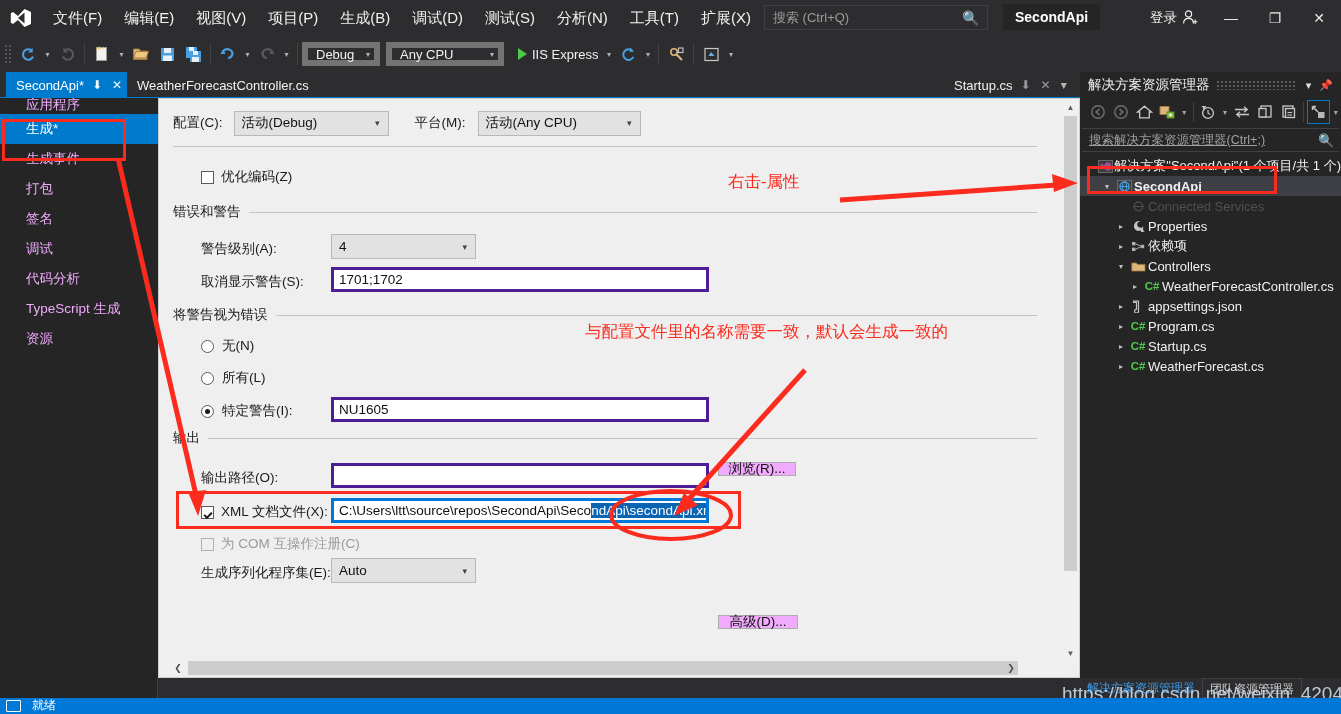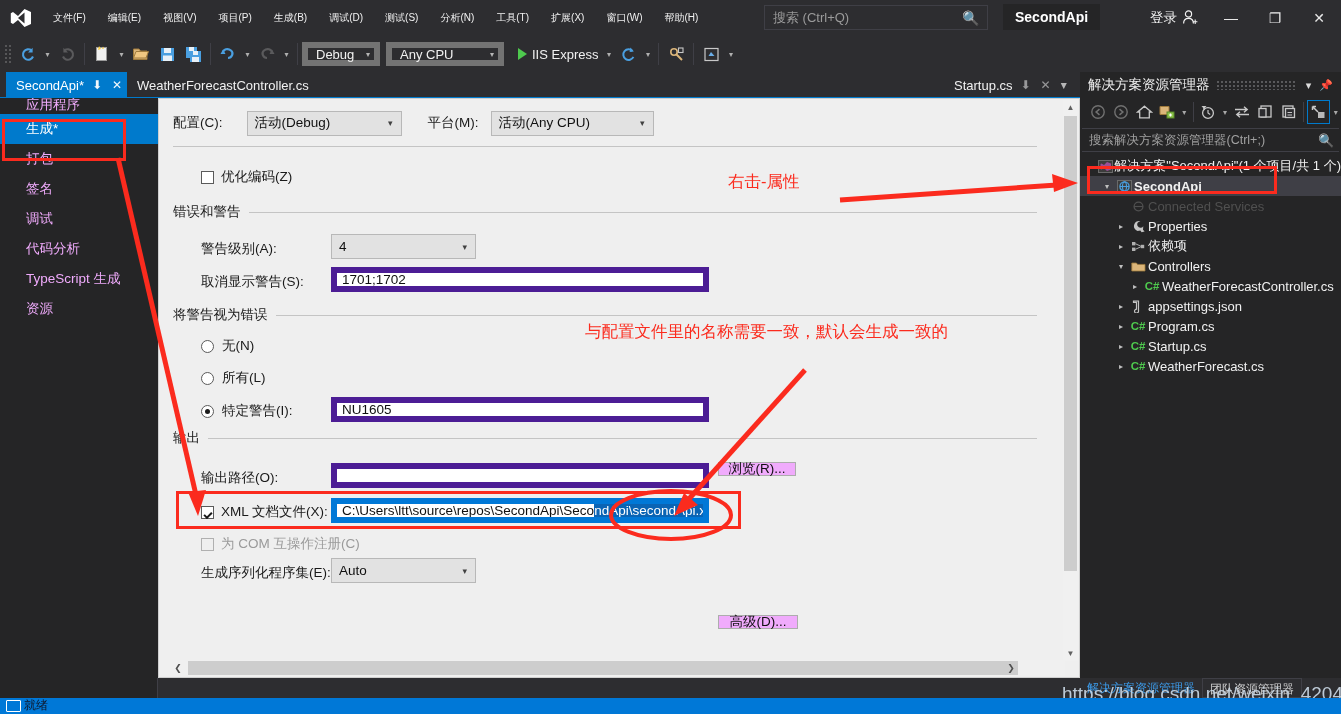--- a/index.html
+++ b/index.html
@@ -13,21 +13,21 @@
 
   
   .menubar {
     position: absolute; left: 0; top: 0; width: 1341px; height: 36px;
     background: #2d2d30; display: flex; align-items: center;
   }
   .vs-logo {
     width: 42px; height: 36px; display: flex; align-items: center; justify-content: center;
   }
   .menu-item {
-    color: #f1f1f1; font-size: 10px; padding: 4px 11px; height: 36px;
+    color: #f1f1f1; font-size: 15px; padding: 4px 11px; height: 36px;
     display: flex; align-items: center; white-space: nowrap; cursor: default;
   }
   .qsearch {
     position: absolute; left: 764px; top: 5px; width: 224px; height: 25px;
     background: #2d2d30; border: 1px solid #3f3f46;
     display: flex; align-items: center; padding: 0 4px 0 8px;
   }
   .qsearch-text { color: #9b9b9b; font-size: 13px; flex: 1; }
   .qsearch-icon { color: #d0d0d0; font-size: 14px; padding-right: 3px; }
   .titlebar-app {
@@ -123,21 +123,21 @@
 
   .grouphdr { position: absolute; display: flex; align-items: center; gap: 8px; width: 864px; }
   .grouphdr .gl { font-size: 13.5px; color: #1a1a1a; white-space: nowrap; }
   .grouphdr .gline { flex: 1; height: 1px; background: #c4c4c4; }
 
   .radiorow { position: absolute; display: flex; align-items: center; gap: 8px; }
   .radio { width: 13px; height: 13px; border-radius: 50%; background: #fff; border: 1px solid #5a5a5a; position: relative; }
   .radio.on::after { content:""; position:absolute; left:3px; top:3px; width:5px;height:5px;border-radius:50%;background:#1a1a1a;}
 
   .tbox {
-    position: absolute; height: 25px; background: #fff; border: 6px solid #4c1d95;
+    position: absolute; height: 25px; background: #fff; border: 3px solid #4c1d95;
     display: flex; align-items: center; padding: 0 5px; font-size: 13.5px; color: #101010; overflow: hidden;
   }
   .tbox.focus { border-color: #0078d7; }
   .tbox .sel { background: #0a64b4; color: #fff; }
   .caret { display:inline-block; width:1px; height:15px; background:#000; margin-left:1px; }
 
   .btn {
     position: absolute; height: 14px; background: #f0abfc; border: 1px solid #adadad;
     display: flex; align-items: center; justify-content: center;
     font-size: 13.5px; color: #101010;
@@ -163,38 +163,38 @@
   .se-tb { height: 28px; display: flex; align-items: center; padding-left: 6px; }
   .se-tb .b { width:24px;height:24px;display:flex;align-items:center;justify-content:center;color:#c8c8c8;}
   .se-tb .a { width:11px;height:24px;display:flex;align-items:center;justify-content:center;color:#a8a8a8;font-size:8px;}
   .se-tb .s { width:1px;height:20px;background:#3f3f46;margin:0 3px;}
   .se-tb .b.boxed { border:1px solid #007acc; }
   .se-search {
     height: 24px; margin: 2px 2px 0 2px; display:flex; align-items:center;
     background: #252526; border-top:1px solid #3f3f46; border-bottom:1px solid #3f3f46;
     padding: 0 4px 0 7px;
   }
-  .se-search .p { flex:1; color:#a0a0a0; font-size:12.5px; white-space:nowrap; }
+  .se-search .p { flex:1; color:#a0a0a0; font-size:12.5px; white-space:nowrap;text-decoration:underline; }
   .se-search .i { color:#d0d0d0; font-size: 13px; }
   .se-tree { padding-top: 4px; font-size: 13px; color: #f1f1f1; }
   .tr { height: 20px; display: flex; align-items: center; white-space: nowrap; }
   .tr .tw { width: 14px; display:flex; align-items:center; justify-content:center; color:#c0c0c0; font-size: 8px; }
   .tr .ic { width: 20px; display:flex; align-items:center; justify-content:center; }
   .tr.sel-proj { font-weight: bold; background: #3f3f46; }
   .cs-ic { color:#4ec94e; font-weight:bold; font-size:11.5px; font-family:"Liberation Sans",sans-serif; }
 
   
   .dock-tabs { position: absolute; left: 1080px; top: 678px; width: 261px; height: 20px; display: flex; }
   .dock-tab { font-size: 12px; color: #3c9ae8; padding: 2px 7px 0 7px; white-space: nowrap; }
   .dock-tab.plain { color: #cfcfcf; border: 1px solid #3f3f46; }
 
   
   .taskbar { position: absolute; left: 0; bottom: 0; width: 1341px; height: 16px; background: #0078d7; }
   .tb-ico { position:absolute; left:6px; top:2px; width:15px;height:12px;border:1.6px solid #fff; border-radius:1px;}
-  .tb-label { position:absolute; left:24px; top:-1px; color:#0f172a; font-size:12px; }
+  .tb-label { position:absolute; left:32px; top:-1px; color:#ffffff; font-size:12px; }
 
   
   .filler-left { position:absolute; left:0; top:678px; width:158px; height:20px; background:#252526; border-right:1px solid #3f3f46;}
   .filler-bot  { position:absolute; left:0; top:698px; width:1341px; height:16px; background:#2d2d30;}
 
   
   .anno { position: absolute; left: 0; top: 0; width: 1341px; height: 714px; pointer-events: none; }
   .anno-txt { position: absolute; color: #fb2b1e; font-size: 16.5px; white-space: nowrap;
     font-family: "Liberation Sans", "DejaVu Sans", sans-serif; }
   .anno-rect { position: absolute; border: 3px solid #fb2b1e; }
@@ -391,20 +391,23 @@
 
   <div class="props-nav">
     <div class="pn-item clipped">
       <span>应用程序</span>
     </div>
     <div class="pn-item selected" style="position:relative">
       <span>生成*</span>
       <span class="pn-marker"></span>
     </div>
     <div class="pn-item">
+      <span>生成事件</span>
+    </div>
+    <div class="pn-item">
       <span>打包</span>
     </div>
     <div class="pn-item">
       <span>签名</span>
     </div>
     <div class="pn-item">
       <span>调试</span>
     </div>
     <div class="pn-item">
       <span>代码分析</span>
@@ -414,21 +417,21 @@
     </div>
     <div class="pn-item">
       <span>资源</span>
     </div>
   </div>
 
   <div class="props-pane">
 
     <div class="cfgrow">
       <span class="lbl">配置(C):</span>
-      <div class="combo" style="width:155px; margin-left:24px">
+      <div class="combo" style="width:155px; margin-left:11px">
         <span class="cv">活动(Debug)</span>
         <span class="ca">▾</span>
       </div>
       <span class="lbl" style="margin-left:26px">平台(M):</span>
       <div class="combo" style="width:163px; margin-left:12px">
         <span class="cv">活动(Any CPU)</span>
         <span class="ca">▾</span>
       </div>
     </div>
     <div class="hr-full" style="top:47px"></div>

